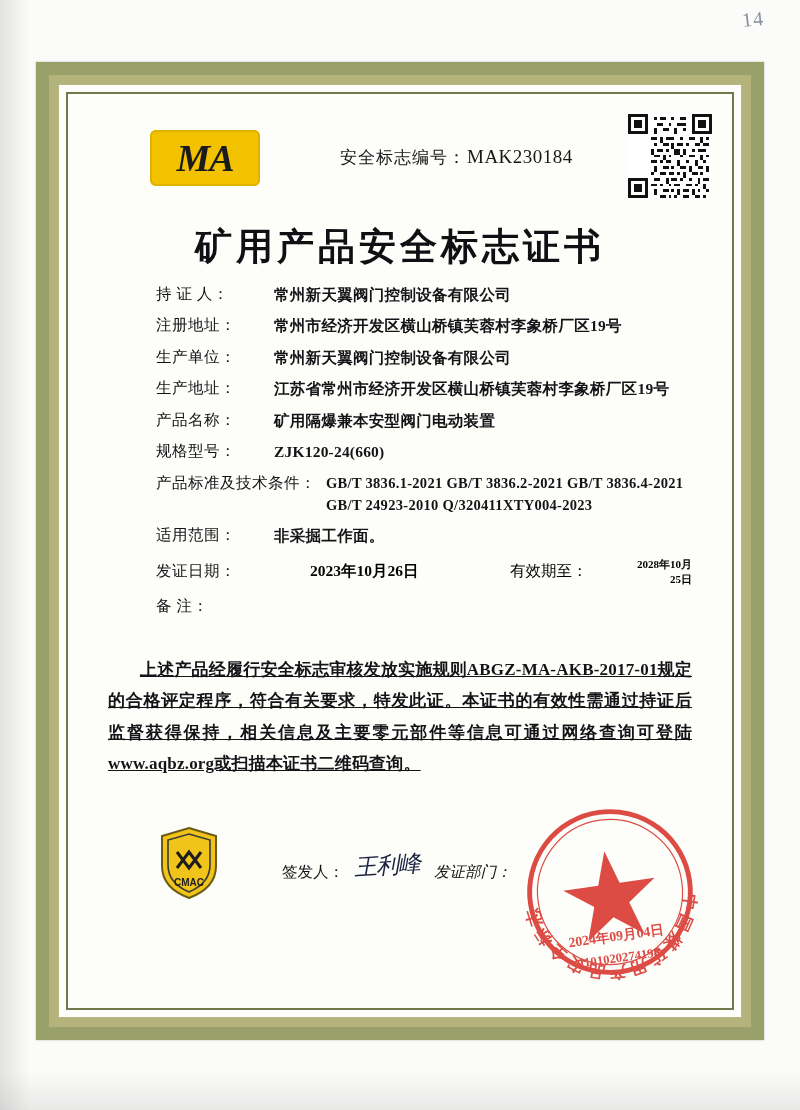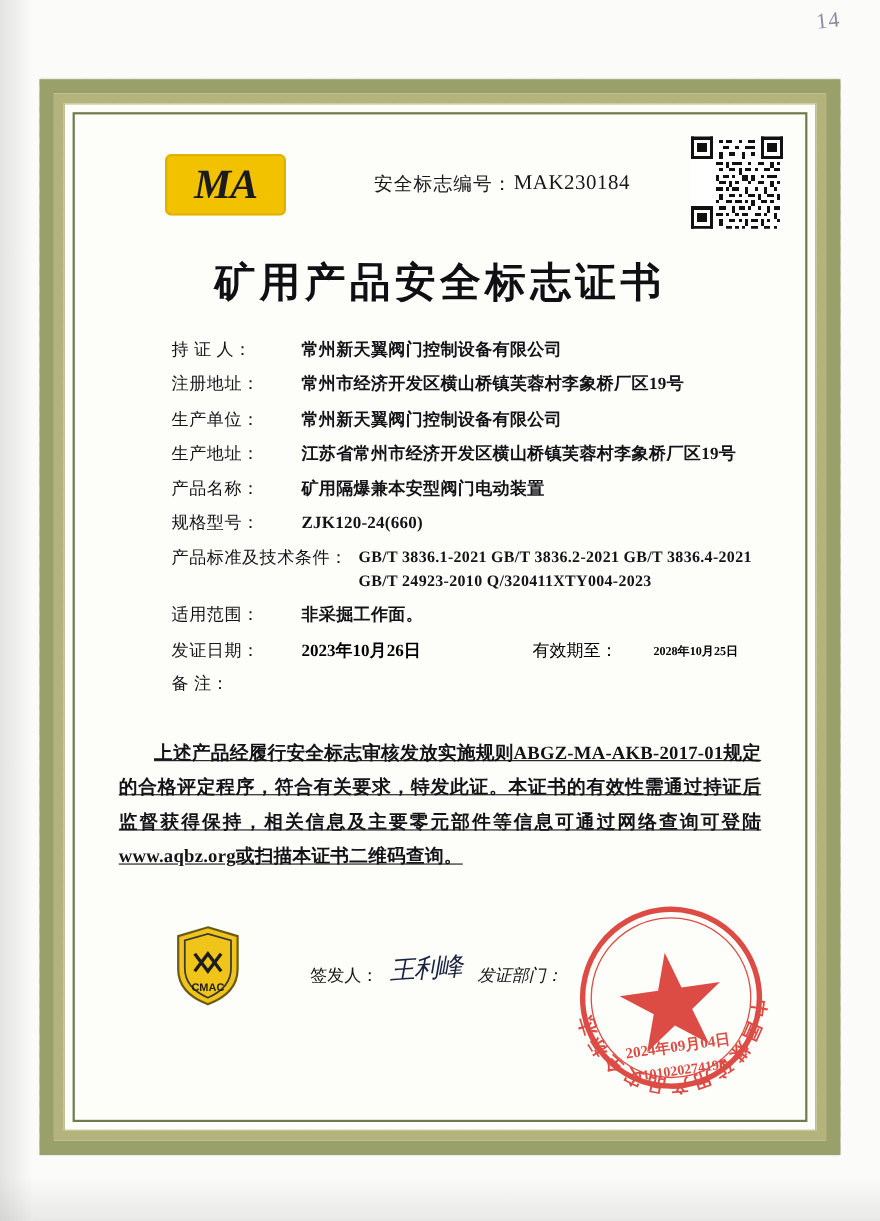--- a/index.html
+++ b/index.html
@@ -24,21 +24,21 @@
     font-size: 20px;
     color: #8a8fa0;
     transform: rotate(-6deg);
     letter-spacing: 1px;
   }
 
   
   .certificate {
     position: absolute;
     left: 36px;
-    top: 72px;
+    top: 62px;
     width: 728px;
     height: 978px;
     background: #fdfdfb;
     box-shadow: 0 0 2px rgba(0,0,0,0.25);
   }
 
   
   .border-outer {
     position: absolute;
     inset: 0;
@@ -152,21 +152,21 @@
     height: 84px;
   }
 
   .title {
     text-align: center;
     font-size: 37px;
     font-weight: bold;
     color: #101014;
     letter-spacing: 4px;
     margin-top: 18px;
-    margin-bottom: 26px;
+    margin-bottom: 12px;
     font-family: "Liberation Serif", serif;
   }
 
   .fields {
     margin: 0 26px 0 26px;
   }
   .field-row {
     display: flex;
     align-items: flex-start;
     margin-bottom: 9px;
@@ -198,20 +198,21 @@
     font-size: 14.5px;
     font-weight: bold;
     line-height: 1.5;
     max-width: 400px;
   }
 
   .date-row {
     display: flex;
     align-items: center;
     margin-bottom: 9px;
+    gap: 36px;
   }
   .date-row .field-label { width: 118px; flex: 0 0 118px; }
   .date-row .v1 {
     font-size: 15.5px;
     font-weight: bold;
     width: 210px;
   }
   .date-row .l2 {
     font-size: 15.5px;
     width: 110px;

